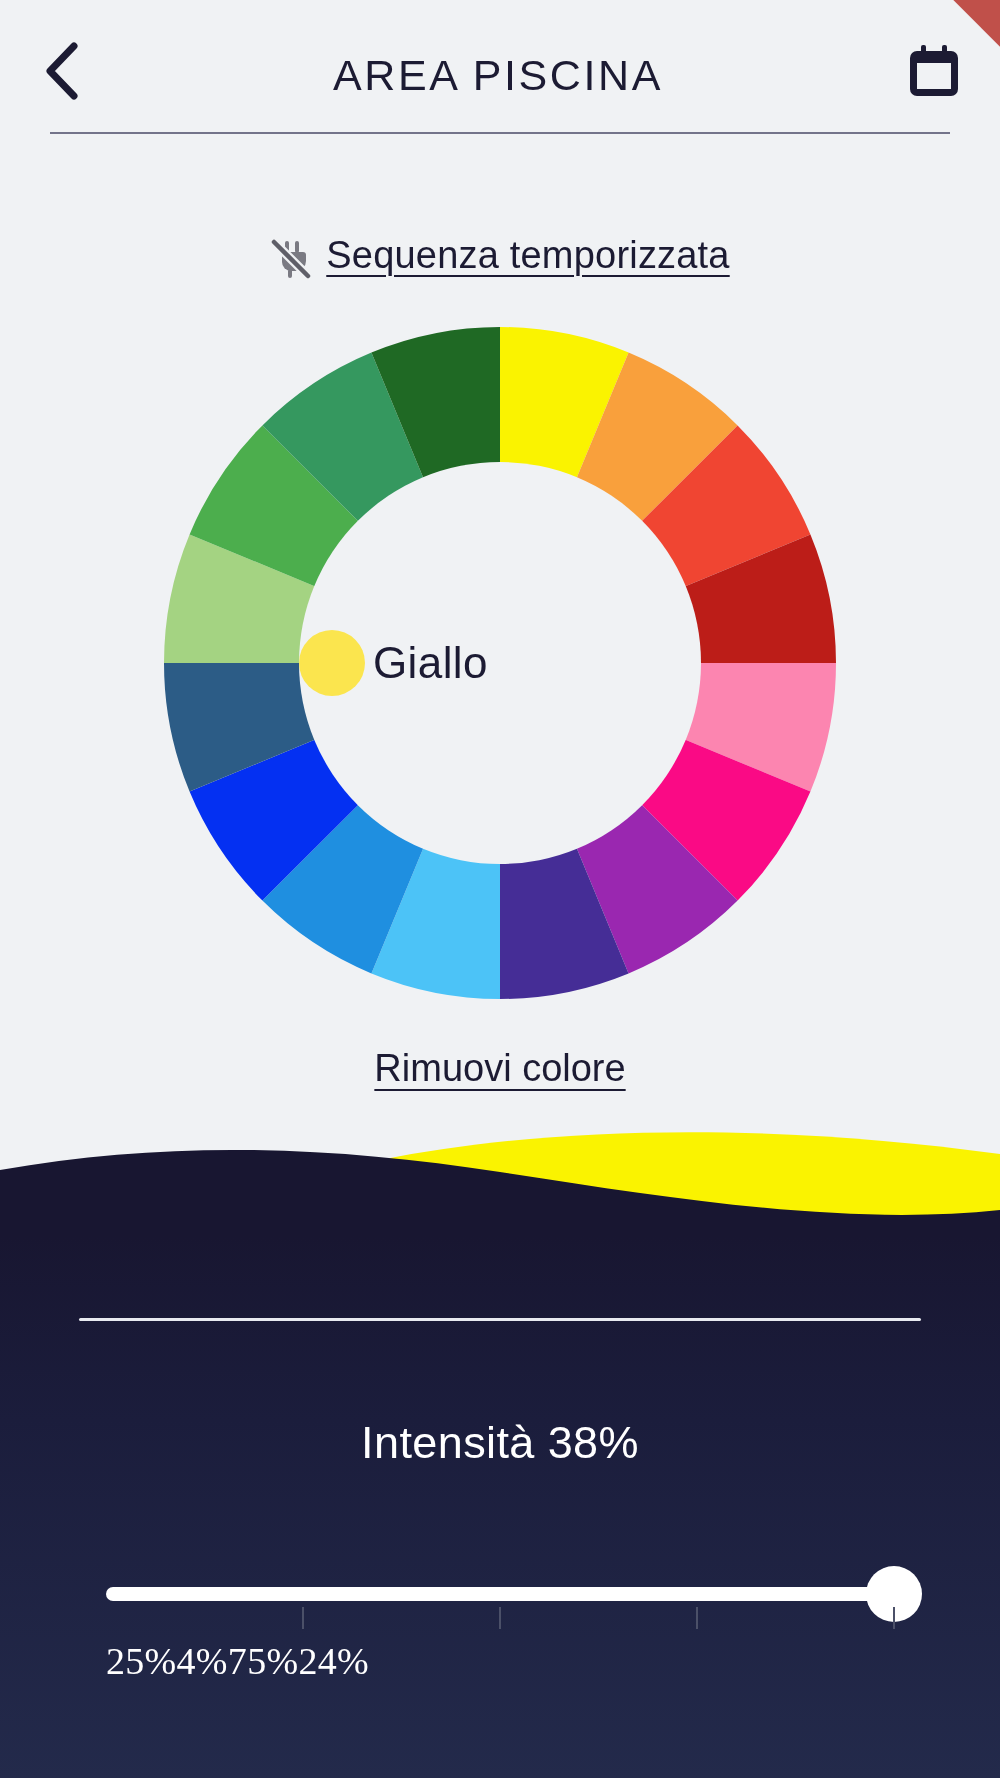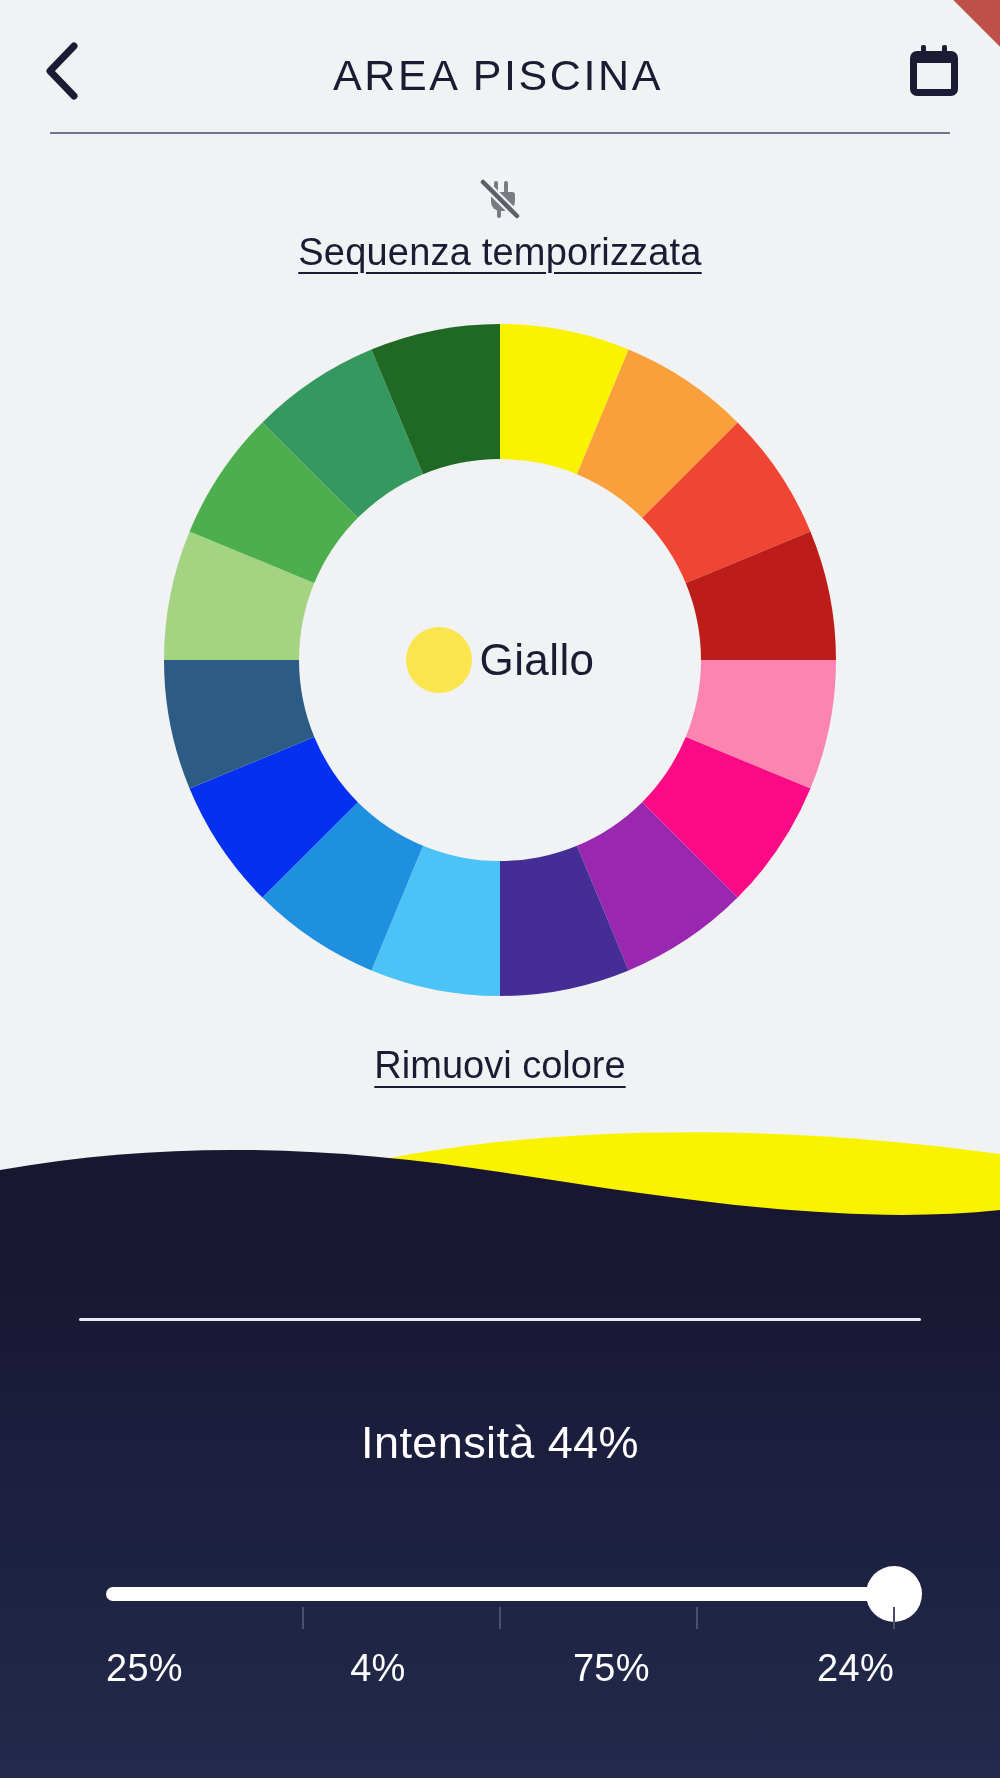--- a/index.html
+++ b/index.html
@@ -74,27 +74,26 @@
     position: absolute;
     left: 50px; right: 50px;
     top: 132px;
     height: 2px;
     background: #5d5e77;
     opacity: .85;
   }
 
   
   .seq-row {
-    margin-top: 33px;
+    margin-top: 92px;
     display: flex;
     align-items: center;
     justify-content: center;
     gap: 14px;
     cursor: pointer;
-    flex-direction: column;
   }
   .plug-icon {
     width: 42px; height: 42px;
     display: block;
     flex: 0 0 auto;
     position: relative;
     top: 2px;
   }
   .seq-label {
     font-size: 38px;
@@ -116,21 +115,21 @@
 
   .wheel-center {
     position: absolute;
     left: 50%; top: 50%;
     transform: translate(-50%, -50%);
     width: 402px; height: 402px;
     border-radius: 50%;
     background: #f0f2f4;
     display: flex;
     align-items: center;
-    justify-content: center;
+    justify-content: flex-start;
     gap: 8px;
   }
   .swatch {
     width: 66px; height: 66px;
     border-radius: 50%;
     flex: 0 0 auto;
   }
   .color-name {
     font-size: 44px;
     color: #1c1b33;
@@ -213,23 +212,24 @@
   }
   .tick {
     position: absolute;
     top: 0;
     width: 2px; height: 22px;
     background: #4b5068;
     transform: translateX(-50%);
   }
   .tick-labels {
     display: flex;
-    justify-content: space-between;
-    margin-top: 18px;
+    justify-content: flex-start;
+    margin-top: 10px;
     padding: 0 0 0 0;
+    font-family: Liberation Serif, serif;
   }
   .tick-label {
     color: #ffffff;
     font-size: 38px;
     letter-spacing: .3px;
   }
 </style>
 </head>
 <body>
 
@@ -309,21 +309,21 @@
 
 <div class="footer">
   <svg class="wave-svg" viewBox="0 0 1000 130" preserveAspectRatio="none">
     <path id="wave-accent" d="M380,42 C560,6 780,6 1000,36 L1000,130 L380,130 Z" fill="#faf300"></path>
     <path id="wave-dark" d="M0,52 C170,22 330,28 500,54 C680,82 850,108 1000,92 L1000,130 L0,130 Z" fill="#181631"></path>
   </svg>
 
   <div class="footer-body">
     <div class="footer-rule"></div>
 
-    <div class="intensity-label">Intensità 44%</div>
+    <div class="intensity-label">Intensità 38%</div>
 
     <div class="slider-block">
       <div class="slider-track">
         <div class="slider-thumb" id="slider-thumb" style="left: 100%;"></div>
       </div>
       <div class="ticks" id="slider-ticks">
           <div class="tick" style="left: 25%;"></div>
           <div class="tick" style="left: 50%;"></div>
           <div class="tick" style="left: 75%;"></div>
           <div class="tick" style="left: 100%;"></div>

